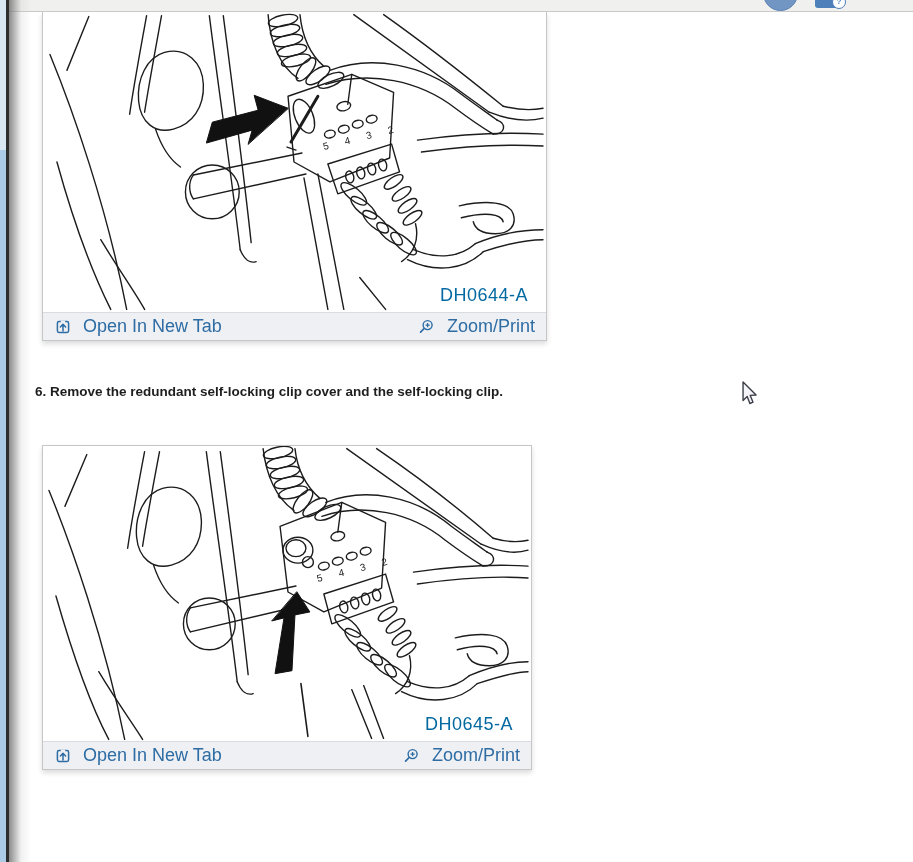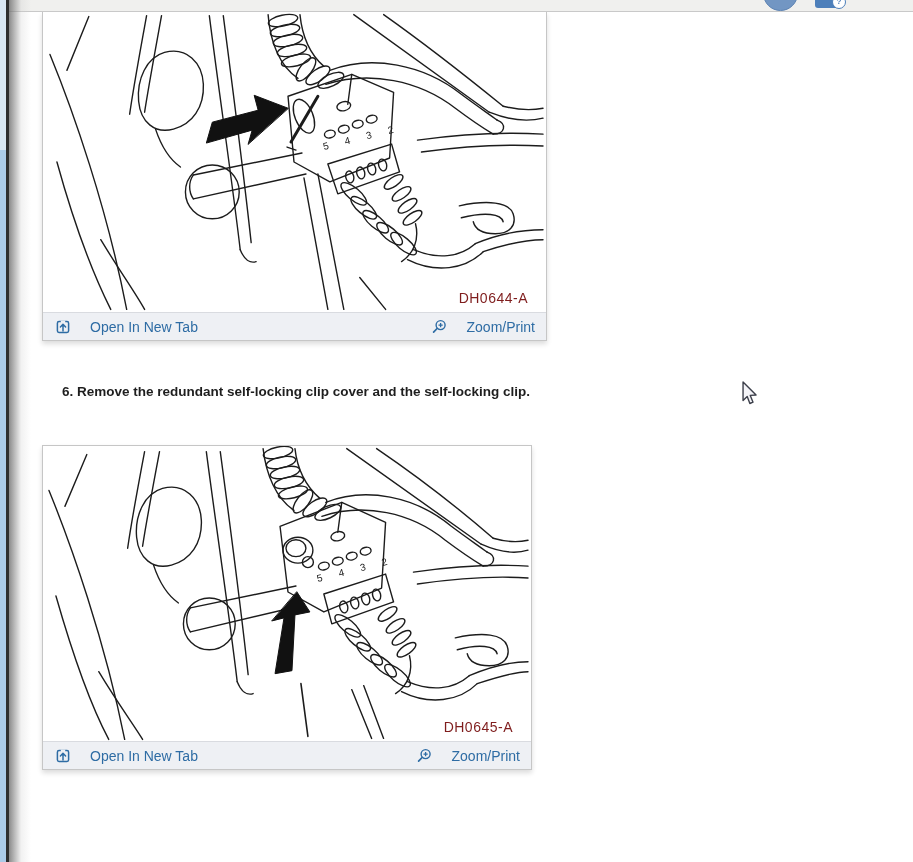--- a/index.html
+++ b/index.html
@@ -26,29 +26,29 @@
   
   .content{position:absolute;left:9px;top:12px;right:0;bottom:0;background:#fff;}
 
   .figure{position:absolute;background:#fff;border:1px solid #c6c6c6;
     box-shadow:0 3px 5px rgba(0,0,0,.14);}
   .figure.first{left:33px;top:0;width:503px;border-top:none;}
   .figure.second{left:33px;top:433px;width:488px;}
   .fig-img{position:relative;background:#fff;overflow:hidden;}
   .figure.first .fig-img{height:300px;}
   .figure.second .fig-img{height:295px;}
-  .fig-label{position:absolute;right:18px;bottom:6px;font-size:14px;color:#7f1d1d;letter-spacing:.5px;}
+  .fig-label{position:absolute;right:18px;bottom:6px;font-size:18px;color:#0369a1;letter-spacing:.5px;}
 
   .fig-bar{height:27px;background:#eef0f4;border-top:1px solid #d9dbe0;display:flex;
     align-items:center;justify-content:space-between;padding:0 11px 0 13px;}
-  .fig-link{display:flex;align-items:center;gap:20px;color:#2e6ca4;font-size:14px;cursor:pointer;
+  .fig-link{display:flex;align-items:center;gap:13px;color:#2e6ca4;font-size:18px;cursor:pointer;
     text-decoration:none;}
   .fig-link svg{display:block;}
 
-  .step{position:absolute;left:53px;font-size:13.5px;font-weight:700;color:#1e1e1e;}
+  .step{position:absolute;left:26px;font-size:13.5px;font-weight:700;color:#1e1e1e;}
   .step.six{top:372px;}
   .step.seven{top:799px;width:720px;letter-spacing:-0.2px;}
 
   .cursor{position:absolute;left:740px;top:381px;z-index:9;}
 
   .drawing{position:absolute;left:0;top:0;}
   .drawing text{font-family:"Liberation Sans",sans-serif;}
 </style>
 </head>
 <body>

